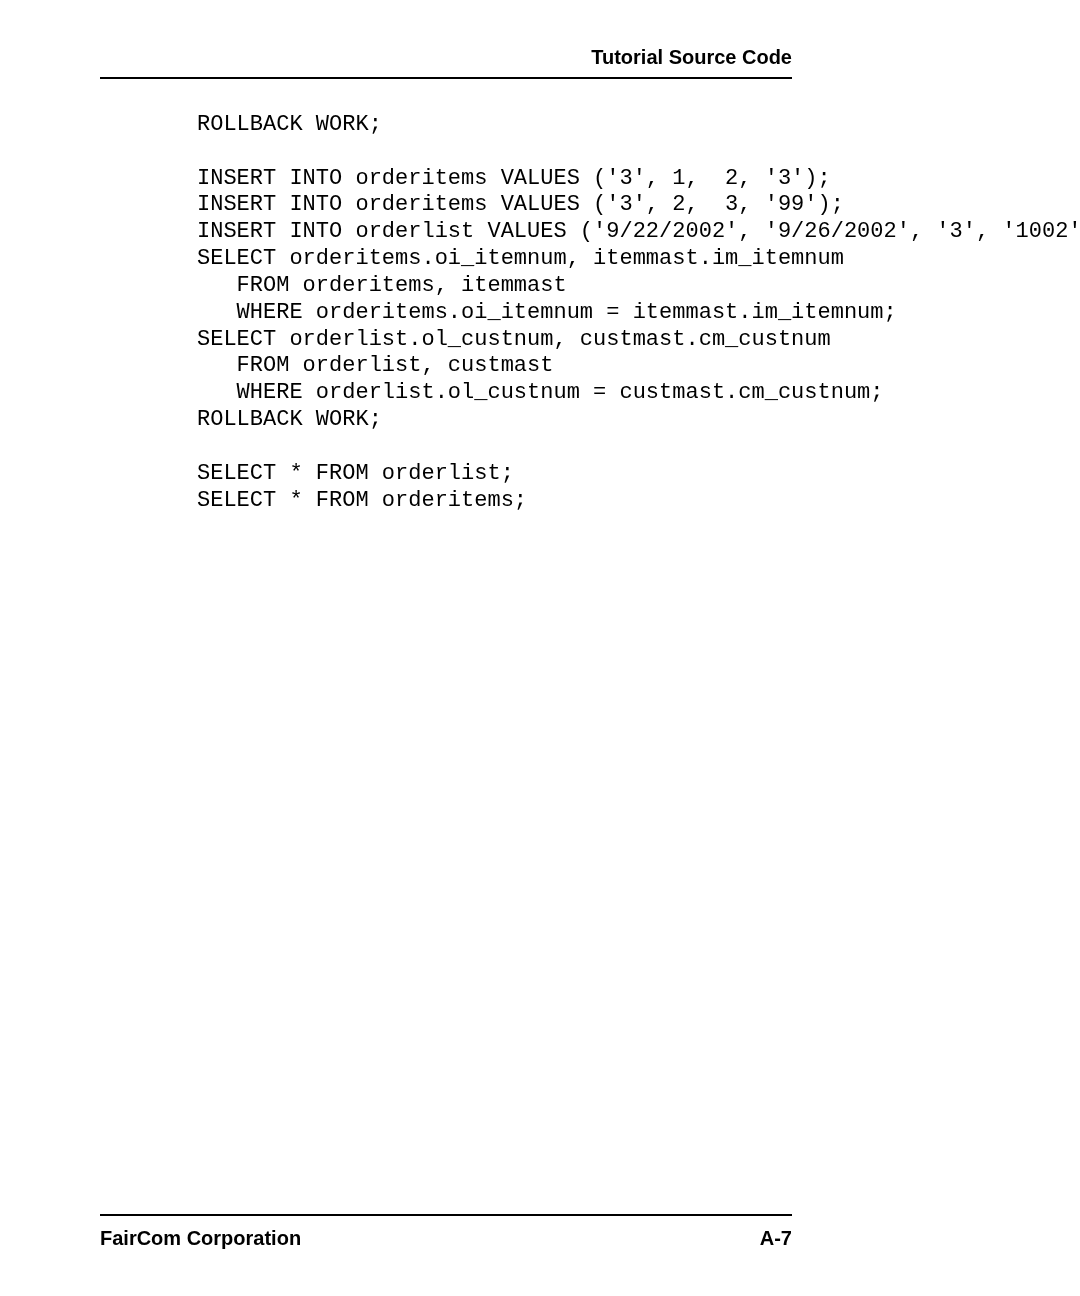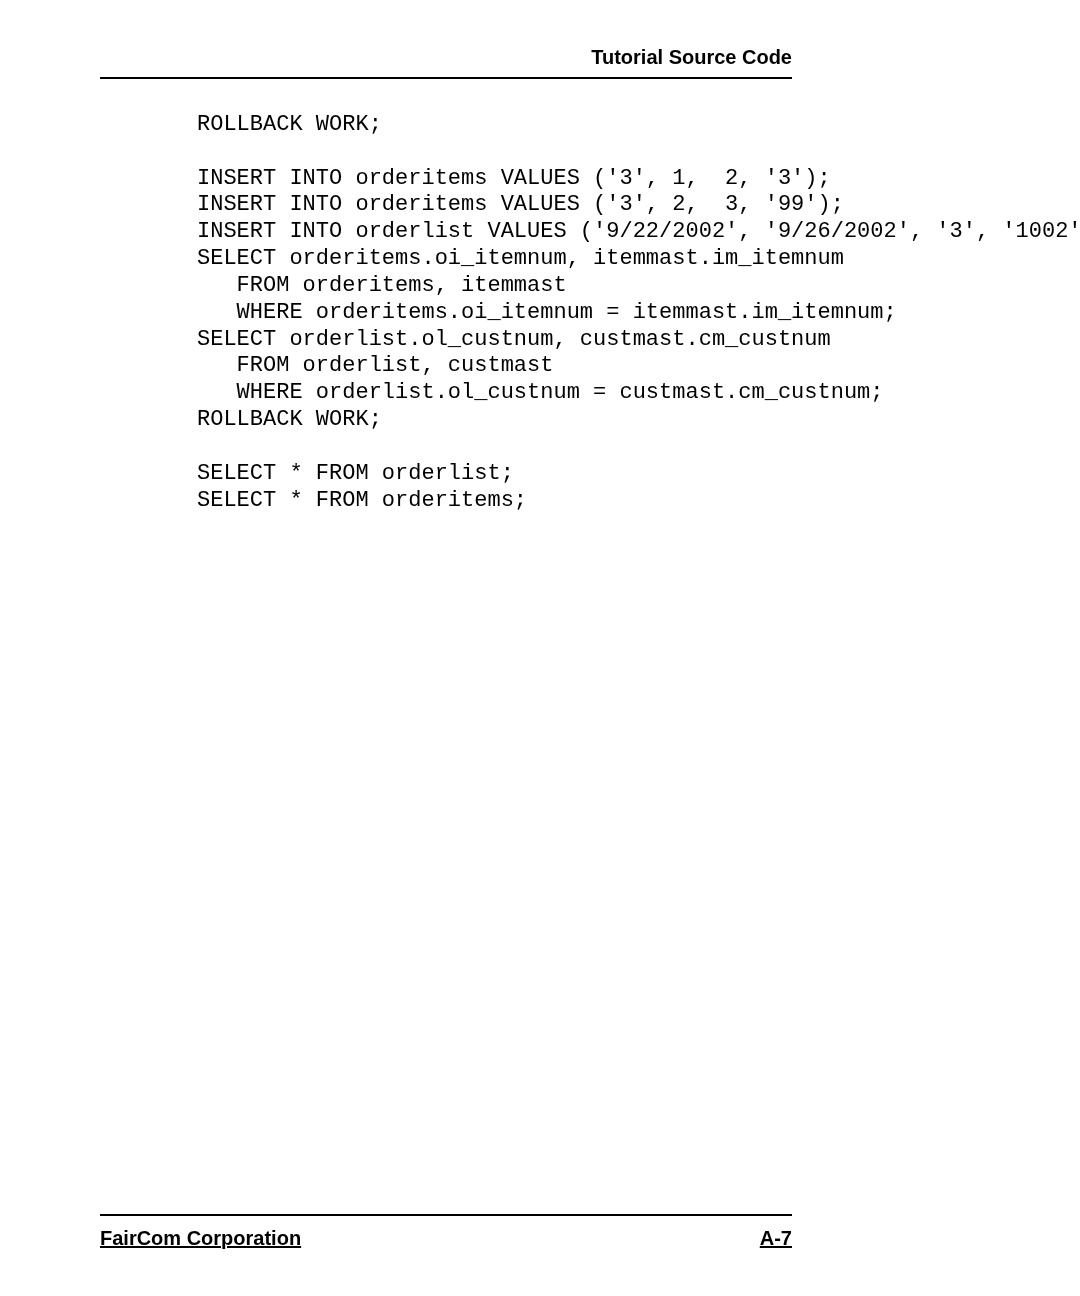--- a/index.html
+++ b/index.html
@@ -47,21 +47,20 @@
   }
   .footer {
     position: absolute;
     left: 100px;
     right: 80px;
     bottom: 46px;
     display: flex;
     justify-content: space-between;
     font-weight: bold;
     font-size: 20px;
-    text-decoration: underline;
   }
 </style>
 </head>
 <body>
 
 <div class="page">
 
   <div class="header">
     <span>Tutorial Source Code</span>
   </div>

